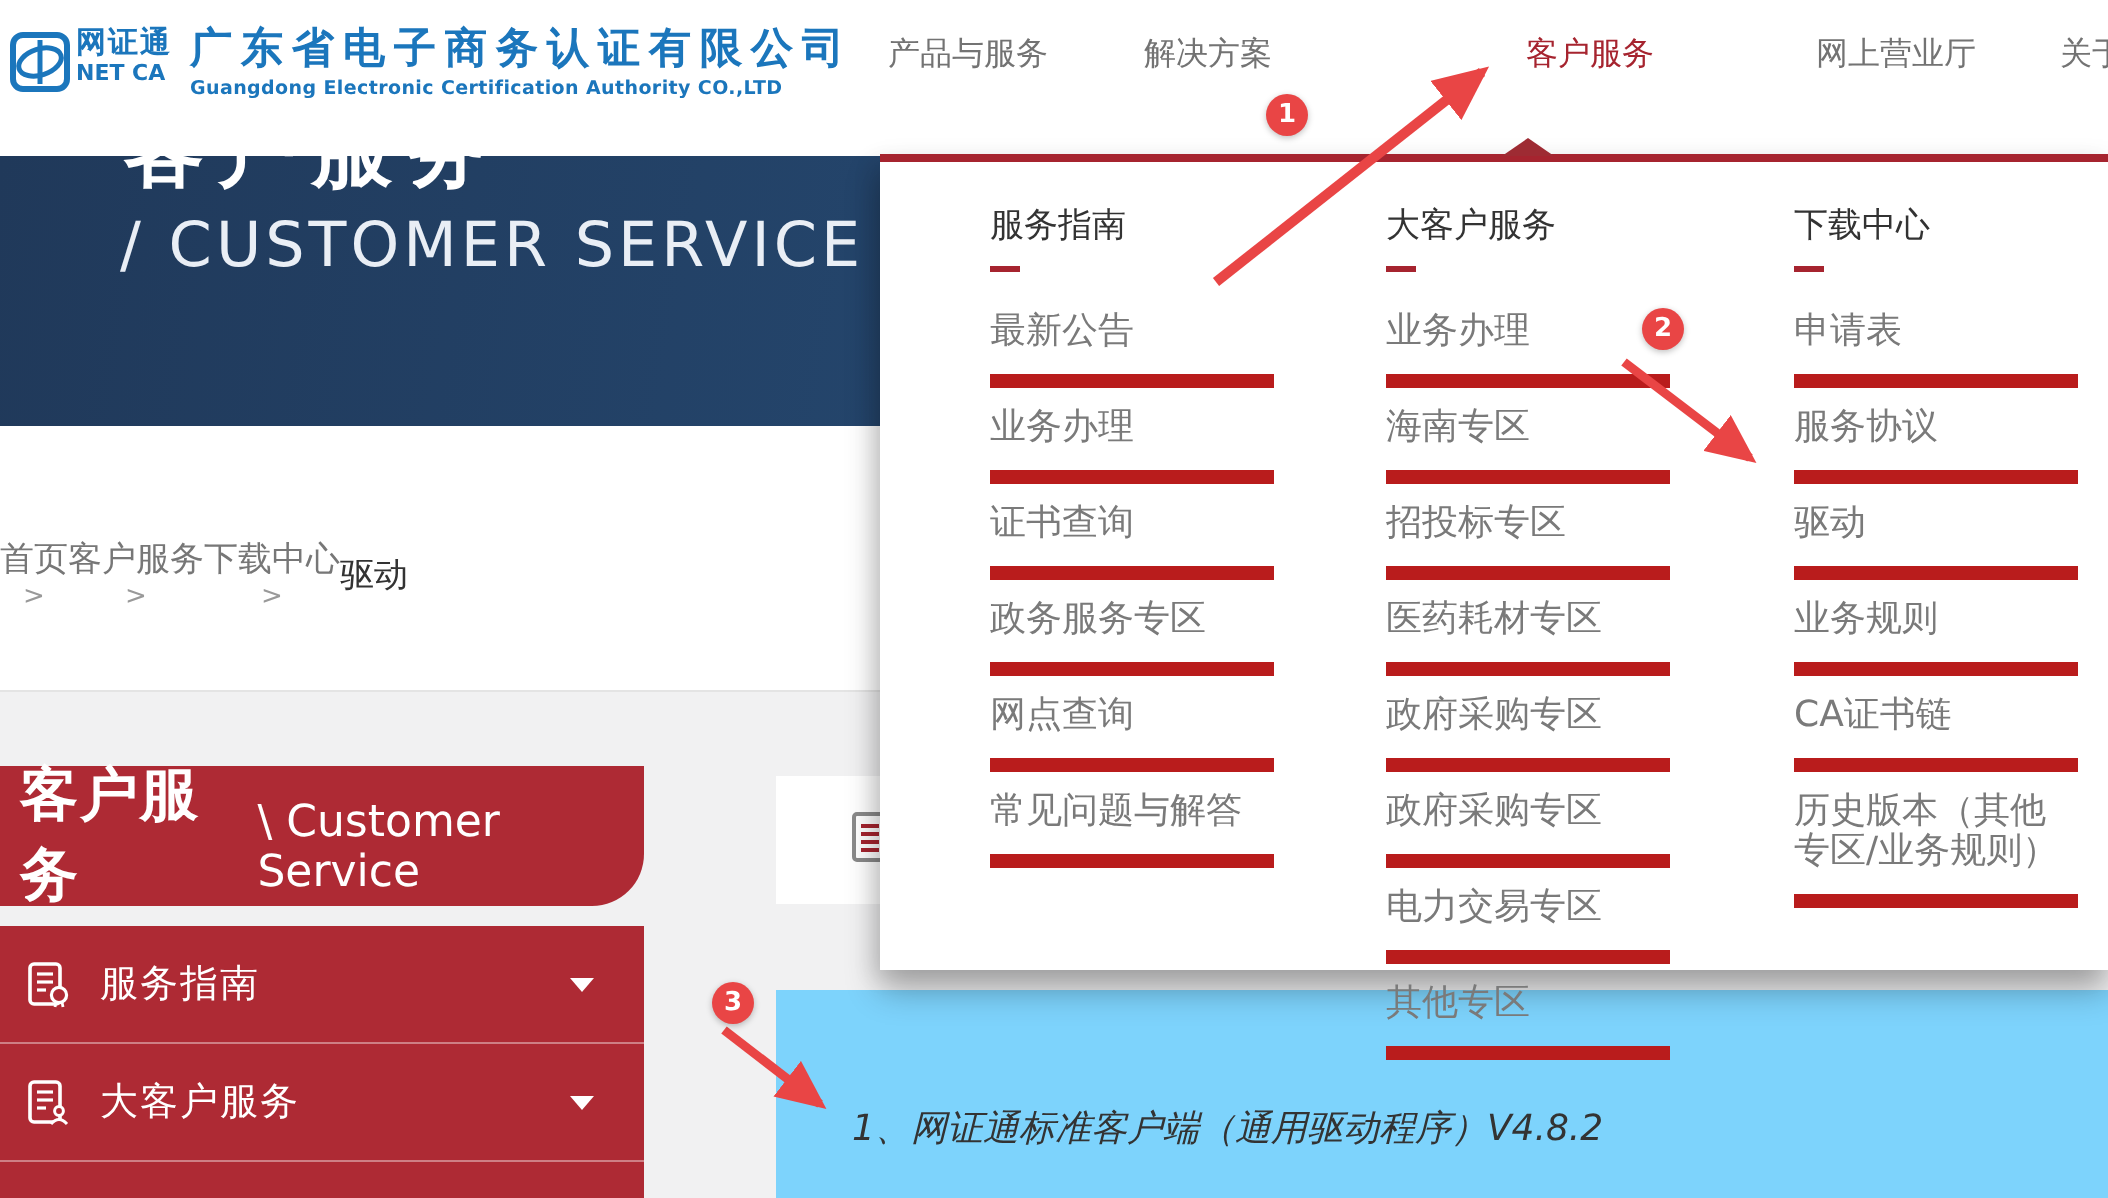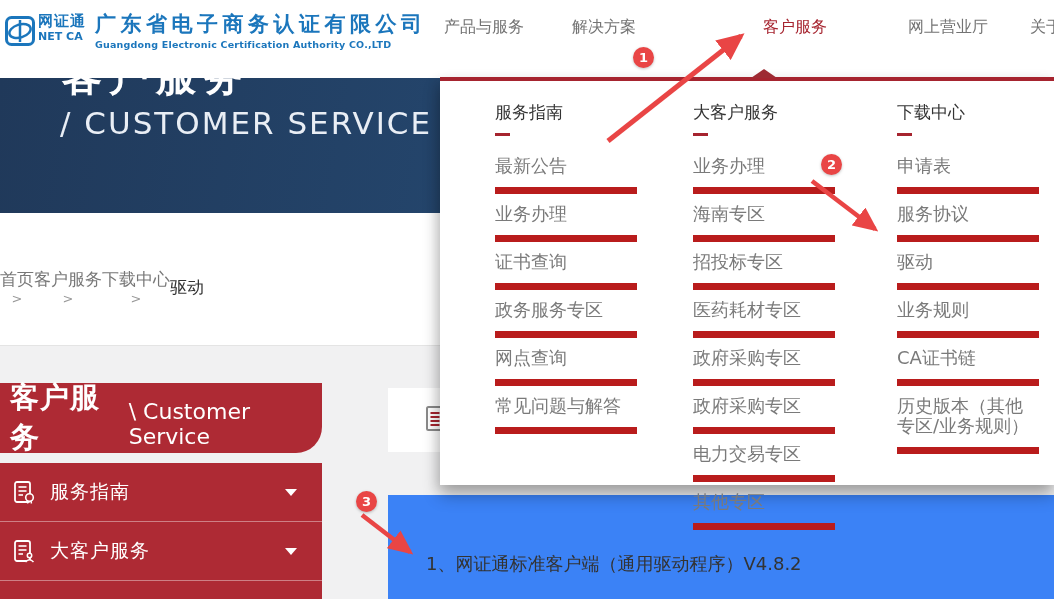--- a/index.html
+++ b/index.html
@@ -43,21 +43,21 @@
   .breadcrumb .pair:last-of-type .crumb { color:#333; }
   .sep { color:#999; font-size:13px; margin:0 9px; }
   .pair { display:flex; align-items:center;flex-direction:column; }
 
   
   .content-bg { position:absolute; left:0; top:345px; width:1054px; height:254px; background:#f1f1f2; border-top:1px solid #e4e4e4; }
 
   
   .card1 { position:absolute; left:388px; top:388px; width:666px; height:64px; background:#fff; }
   .doc-red-icon { position:absolute; left:38px; top:18px; }
-  .card2 { position:absolute; left:388px; top:495px; width:666px; height:104px; background:#3b82f6; }
+  .card2 { position:absolute; left:388px; top:495px; width:666px; height:104px; background:#7dd3fc;font-style:italic; }
   .download-item { position:absolute; left:38px; top:57px; font-size:18px; color:#333; cursor:pointer; }
 
   
   .side-header { position:absolute; left:0; top:383px; width:322px; height:70px; background:#ae2a34;
     border-radius:0 0 26px 0; color:#fff; display:flex; align-items:center; padding-left:10px; z-index:6; }
   .side-title { font-size:29px; font-weight:bold; letter-spacing:1px; }
   .side-sub { font-size:22px; margin-left:8px; margin-top:12px; }
   .side-menu { position:absolute; left:0; top:463px; width:322px; height:136px; background:#ae2a34; z-index:6; overflow:hidden; }
   .side-item { height:59px; display:flex; align-items:center; position:relative;
     border-bottom:1px solid rgba(255,255,255,0.4); color:#fff; padding-left:12px; cursor:pointer; }

